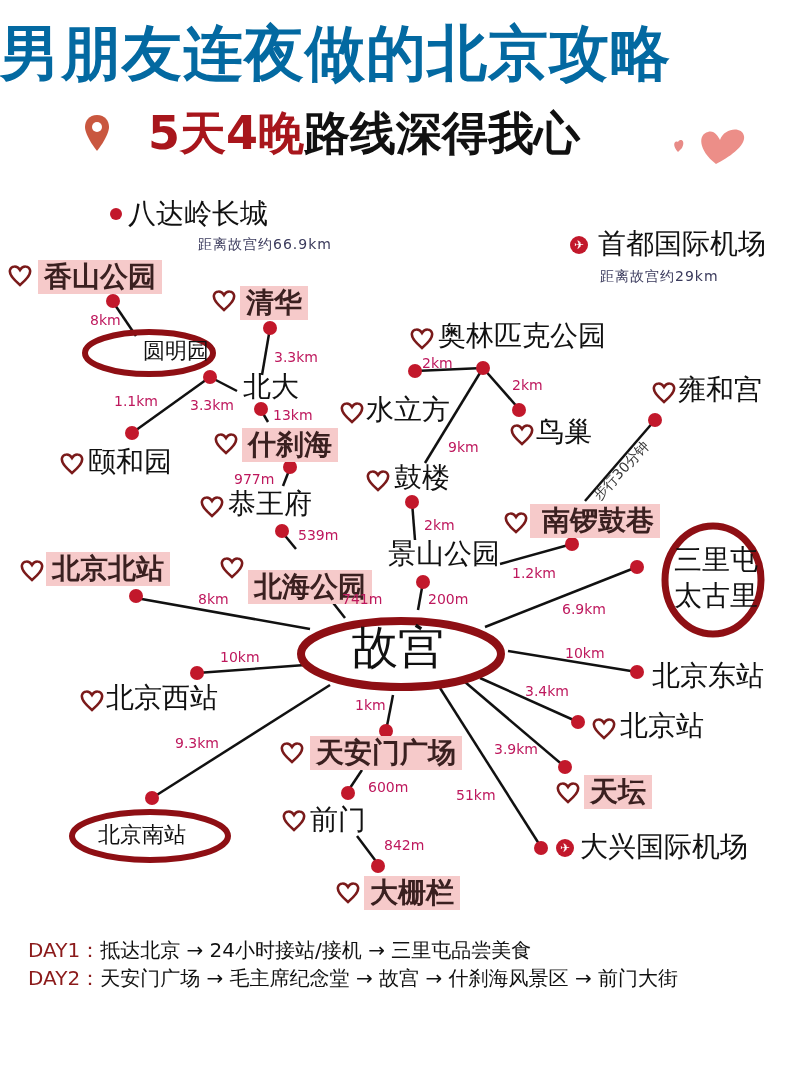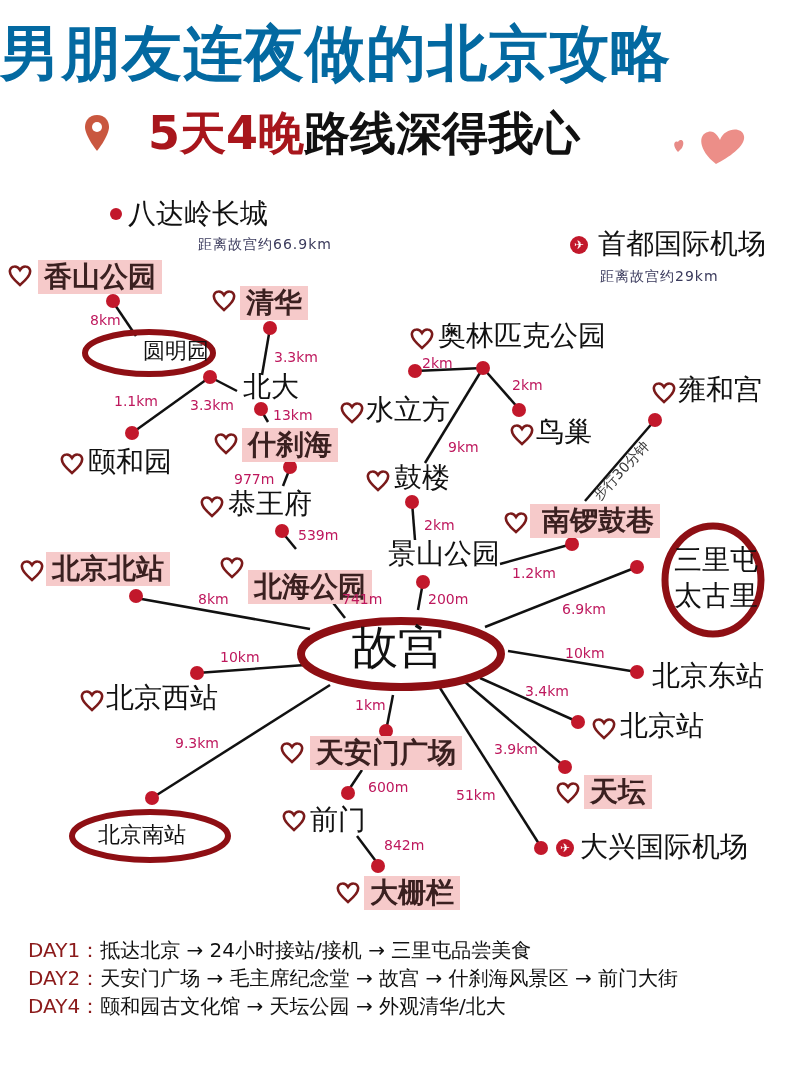--- a/index.html
+++ b/index.html
@@ -252,14 +252,13 @@
 <div class="lbl" style="left:580px;top:833px;">大兴国际机场</div>
 
 <svg class="heart" style="left:336px;top:882px;" viewBox="0 0 24 22">
     <path d="M12 20 C4 13 1 9 2 5 C3 1 9 0 12 5 C15 0 21 1 22 5 C23 9 20 13 12 20 Z" fill="none" stroke="#7a1a1a" stroke-width="2.5"></path>
   </svg>
 <div class="lbl hl" style="left:364px;top:876px;">大栅栏</div>
 
 <div class="days">
   <div><span class="day-key">DAY1：</span><span>抵达北京 → 24小时接站/接机 → 三里屯品尝美食</span></div>
   <div><span class="day-key">DAY2：</span><span>天安门广场 → 毛主席纪念堂 → 故宫 → 什刹海风景区 → 前门大街</span></div>
-  <div><span class="day-key">DAY4：</span><span>颐和园古文化馆 → 天坛公园 → 外观清华/北大</span></div>
 </div>
 
 </body></html>

